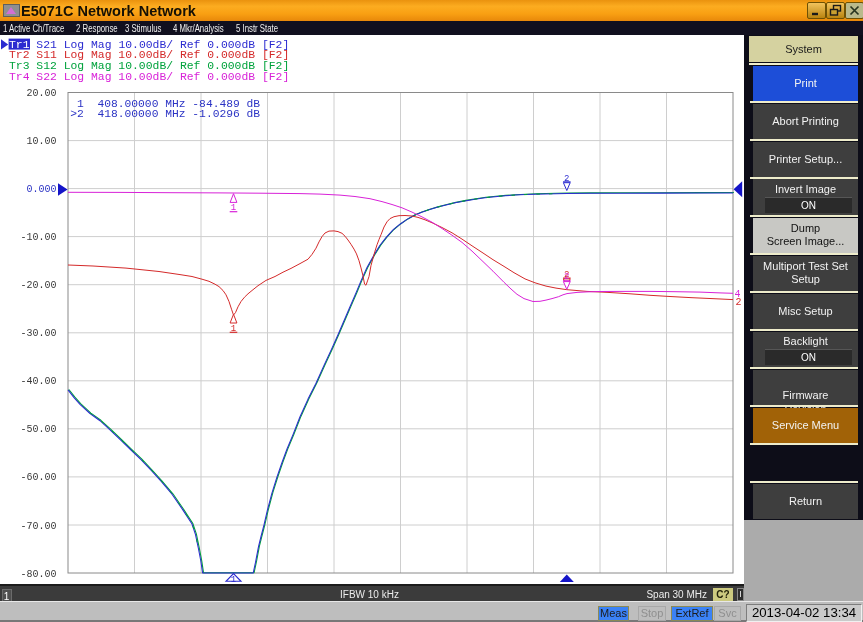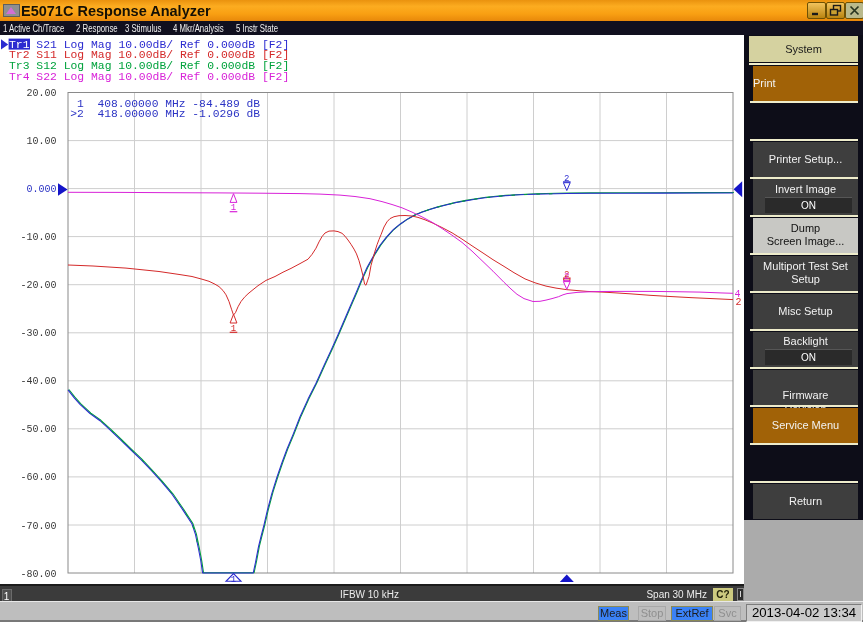--- a/index.html
+++ b/index.html
@@ -19,21 +19,21 @@
 .tbx{position:absolute;top:4px;height:13px;font-size:11px;text-align:center}
 .kh{background:#3b82f6;border:1px solid #8b8a55;color:#1c1c1c}
 .gr{background:#bdbdbd;border:1px solid #a8a8a8;color:#8f8f8f}
 </style></head>
 <body>
 <div id="screen">
 <div id="title">
       <div id="icon">
         <i></i>
       </div>
-      <div class="t">E5071C Response Analyzer</div>
+      <div class="t">E5071C Network Network</div>
 <div class="wbtn" style="left:807px"><svg width="17" height="15">
           <path d="M4,11 H10" stroke="#1a1a1a" stroke-width="2.4"></path>
         </svg></div>
 <div class="wbtn" style="left:826px"><svg width="17" height="15">
           <rect x="6.5" y="2.5" width="7" height="5.5" fill="none" stroke="#1a1a1a" stroke-width="1.4"></rect>
           <rect x="3.5" y="6.5" width="7" height="5.5" fill="#c89f30" stroke="#1a1a1a" stroke-width="1.4"></rect>
         </svg></div>
 <div class="wbtn" style="left:845px;background:#b9b98c"><svg width="17" height="15">
           <path d="M4.5,3.5 L12.5,11.5 M12.5,3.5 L4.5,11.5" stroke="#27331f" stroke-width="1.7"></path>
         </svg></div>
@@ -104,22 +104,23 @@
 <div style="position:absolute;left:1.5px;top:3px;width:10px;height:13px;background:#4f4f4f;border:1px solid #6b6b6b;box-sizing:border-box;text-align:center;line-height:13px;color:#fff">1</div>
 <span style="position:absolute;left:18px;top:16px">Center 413 MHz</span>
 <span style="position:absolute;left:340px;top:3px">IFBW 10 kHz</span>
 <span style="position:absolute;left:645px;top:3px;width:62px;text-align:right">Span 30 MHz</span>
 <div style="position:absolute;left:713px;top:2px;width:20px;height:13px;background:#ccca80;color:#23230a;text-align:center;line-height:13px;font-weight:bold">C?</div>
 <div style="position:absolute;left:737px;top:2px;width:7px;height:13px;background:#2e2e2e;border:1px solid #888;box-sizing:border-box;color:#eee;text-align:center;line-height:11px;font-size:9px">I</div>
 </div>
 <div id="panel"></div>
 <div style="position:absolute;left:749px;top:36px;width:109px;height:26px;background:#d5d2a0;color:#1a1a1a;font-size:11px;text-align:center;line-height:26px">System</div>
 <div style="position:absolute;left:749px;top:62.5px;width:109px;height:2.4px;background:#f0eecb"></div>
-<div style="position:absolute;left:753px;top:66px;width:105px;height:34.5px;background:#a16207;color:#f2f2f2;font-size:11px;text-align:left;line-height:34.5px">Print</div>
+<div style="position:absolute;left:753px;top:66px;width:105px;height:34.5px;background:#1d4ed8;color:#f2f2f2;font-size:11px;text-align:center;line-height:34.5px">Print</div>
 <div style="position:absolute;left:750px;top:100.6px;width:108px;height:2.2px;background:#eeeccb"></div>
+<div style="position:absolute;left:753px;top:104px;width:105px;height:34.5px;background:#3e3e3e;color:#f2f2f2;font-size:11px;text-align:center;line-height:34.5px">Abort Printing</div>
 <div style="position:absolute;left:750px;top:138.6px;width:108px;height:2.2px;background:#eeeccb"></div>
 <div style="position:absolute;left:753px;top:142px;width:105px;height:52px;background:#3e3e3e;color:#f2f2f2;font-size:11px;text-align:center;line-height:34.5px">Printer Setup...</div>
 <div style="position:absolute;left:750px;top:176.6px;width:108px;height:2.2px;background:#eeeccb"></div>
 <div style="position:absolute;left:753px;top:180px;width:105px;height:34.5px;background:#3e3e3e;color:#f2f2f2;font-size:11px;text-align:center">
       <div style="margin-top:3px">Invert Image</div>
       <div style="position:absolute;left:12px;top:17px;width:87px;height:15px;background:#2a2a2a;border-top:1px solid #565656;color:#fff;font-size:10px;line-height:15px">ON</div>
     </div>
 <div style="position:absolute;left:750px;top:214.6px;width:108px;height:2.2px;background:#eeeccb"></div>
 <div style="position:absolute;left:753px;top:218px;width:105px;height:34.5px;background:#c8c8c4;color:#111111;font-size:11px;text-align:center;line-height:13.5px;padding-top:3.5px;box-sizing:border-box">Dump<br>Screen Image...</div>
 <div style="position:absolute;left:750px;top:252.6px;width:108px;height:2.2px;background:#eeeccb"></div>

